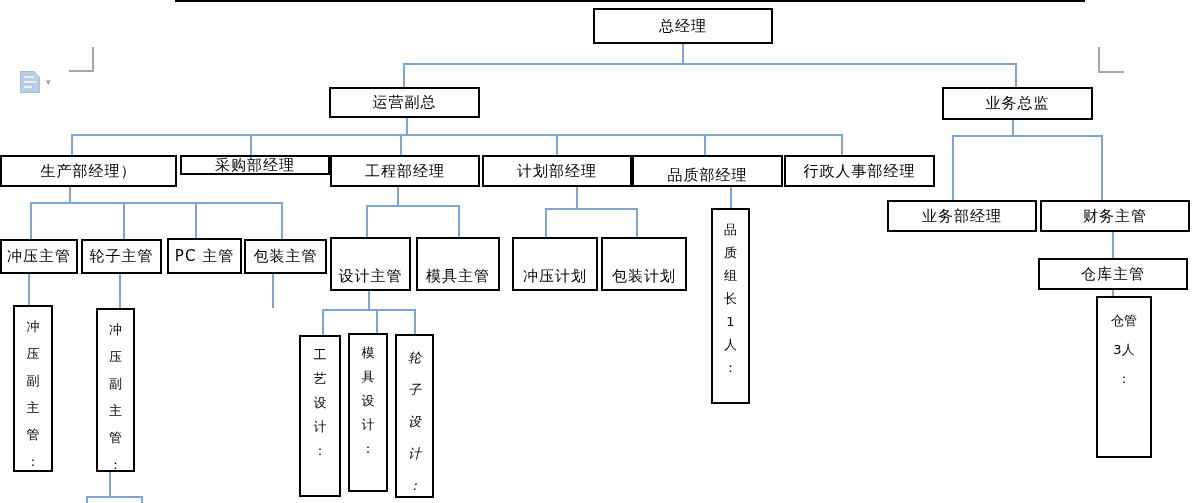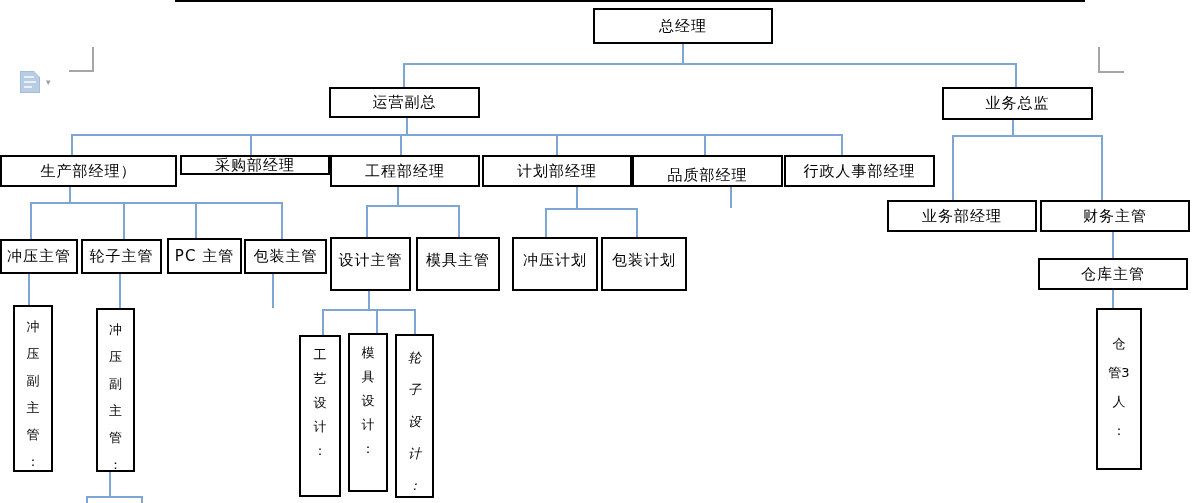--- a/index.html
+++ b/index.html
@@ -3,21 +3,21 @@
 <meta charset="utf-8">
 <style>
   html,body{margin:0;padding:0;background:#ffffff;}
   body{font-family:"DejaVu Sans","Liberation Sans",sans-serif;color:#000;}
   #stage{position:relative;width:1197px;height:503px;overflow:hidden;background:#fff;}
 
   
   .box{position:absolute;box-sizing:border-box;border:2px solid #000;background:#fff;
        display:flex;align-items:center;justify-content:center;
        font-size:15px;letter-spacing:1px;white-space:nowrap;}
-  .box.tall{align-items:flex-start;padding-top:12px;}
+  .box.tall{align-items:flex-start;padding-top:28px;}
   .vbox{position:absolute;box-sizing:border-box;border:2px solid #000;background:#fff;
         font-size:14px;text-align:center;padding:6px 10px;
         word-break:break-all;line-break:anywhere;white-space:normal;}
 
   
   .ln{position:absolute;background:#7da7d2;}
 
   
   #b-top   {left:175px;top:-32px;width:910px;height:34px;}
   #b-gm    {left:593px;top:8px;width:180px;height:36px;}
@@ -34,21 +34,21 @@
   #b-pc    {left:167px;top:238px;width:75px;height:36px;}
   #b-pack  {left:244px;top:239px;width:83px;height:35px;}
   #b-design{left:330px;top:237px;width:81px;height:54px;}
   #b-mold  {left:416px;top:237px;width:84px;height:54px;}
   #b-splan {left:512px;top:237px;width:86px;height:54px;}
   #b-pplan {left:601px;top:237px;width:86px;height:54px;}
   #b-bizm  {left:887px;top:200px;width:150px;height:32px;}
   #b-fin   {left:1040px;top:200px;width:150px;height:32px;}
   #b-wh    {left:1038px;top:258px;width:150px;height:32px;}
   #b-qlead {left:711px;top:208px;width:39px;height:196px;line-height:23px;padding-top:8px;font-size:13px;}
-  #b-whk   {left:1096px;top:308px;width:46px;height:162px;line-height:29px;padding-top:19px;font-size:13px;}
+  #b-whk   {left:1096px;top:296px;width:56px;height:162px;line-height:29px;padding-top:8px;font-size:13px;}
   #b-sd1   {left:13px;top:305px;width:40px;height:167px;line-height:27px;font-size:13px;}
   #b-sd2   {left:96px;top:308px;width:39px;height:164px;line-height:27px;font-size:13px;}
   #b-ps2   {left:253px;top:308px;width:39px;height:163px;line-height:27px;font-size:13px;}
   #b-pd    {left:299px;top:335px;width:42px;height:162px;line-height:24px;font-size:13px;}
   #b-md    {left:348px;top:333px;width:40px;height:159px;line-height:24px;font-size:13px;}
   #b-wd    {left:395px;top:334px;width:39px;height:164px;line-height:32px;font-size:13px;font-style:italic;}
 
   
   .corner{position:absolute;box-sizing:border-box;}
   #corner-left {left:69px;top:47px;width:25px;height:25px;border-right:2px solid #a6a6a6;border-bottom:2px solid #a6a6a6;}
@@ -177,20 +177,21 @@
     </div>
   <div class="box tall" id="b-mold">
       <span>模具主管</span>
     </div>
   <div class="box tall" id="b-splan">
       <span>冲压计划</span>
     </div>
   <div class="box tall" id="b-pplan">
       <span>包装计划</span>
     </div>
+  <div class="vbox" id="b-qlead">品质组长1人：</div>
 
   <div class="box" id="b-bizm">
       <span>业务部经理</span>
     </div>
   <div class="box" id="b-fin">
       <span>财务主管</span>
     </div>
   <div class="box" id="b-wh">
       <span>仓库主管</span>
     </div>

